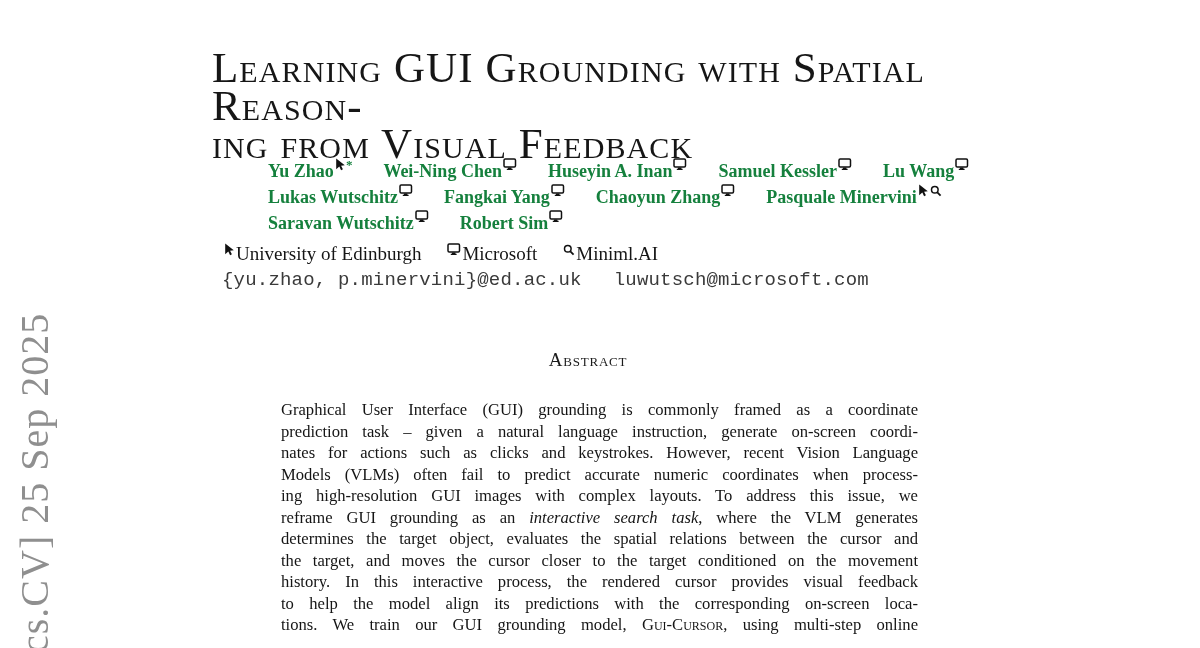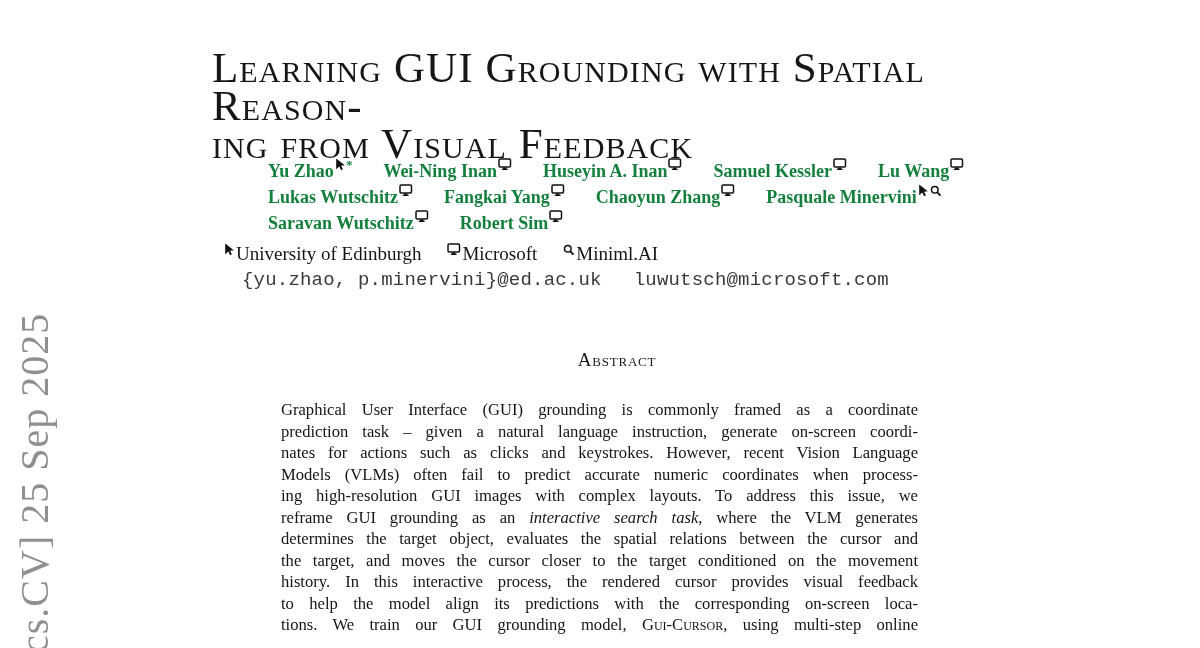--- a/index.html
+++ b/index.html
@@ -64,27 +64,26 @@
   .affil-icon { display: inline-block; position: relative; top: -4px; margin-right: 1px; }
 
   #emails-row {
     position: absolute;
     left: 222px; top: 269px;
     font-family: "Liberation Mono", monospace;
     font-size: 19px;
     letter-spacing: 0.2px;
     color: #3a3a3a;
     white-space: nowrap;
-    margin-left: 20px;
   }
   #emails-row .email-gap { display: inline-block; width: 32px; }
 
   #abstract-heading {
     position: absolute;
-    left: 299px; top: 349px;
+    left: 270px; top: 349px;
     width: 636px;
     text-align: center;
     font-size: 19px;
     font-variant: small-caps;
     letter-spacing: 0.8px;
     color: #1b1b1b;
   }
 
   #abstract-body {
     position: absolute;
@@ -115,21 +114,21 @@
   <h1 id="paper-title" style="margin:0; font-weight:normal;">
     <span class="t-line">Learning GUI Grounding with Spatial Reason-</span>
     <span class="t-line">ing from Visual Feedback</span>
   </h1>
 
   <div id="authors-block">
       <div class="author-row">
         <span class="author"><span>Yu Zhao</span><span class="sups"><span class="sup-icon"><svg width="11" height="13" viewBox="0 0 11 13">
                 <path d="M1.2 0.4 L1.2 11.2 L4.3 8.4 L6.1 12.2 L7.9 11.3 L6.1 7.7 L9.8 7.3 Z" fill="#111"></path>
               </svg></span><span class="sup-star">*</span></span></span>
-        <span class="author"><span>Wei-Ning Inan</span><span class="sups"><span class="sup-icon"><svg width="14" height="13" viewBox="0 0 14 13">
+        <span class="author"><span>Wei-Ning Chen</span><span class="sups"><span class="sup-icon"><svg width="14" height="13" viewBox="0 0 14 13">
                 <rect x="1" y="1" width="11.5" height="8" rx="1.2" fill="none" stroke="#111" stroke-width="1.5"></rect>
                 <path d="M5.2 9.4 h3 l0.4 1.3 h1 v1.3 h-5.8 v-1.3 h1 z" fill="#111"></path>
               </svg></span></span></span>
         <span class="author"><span>Huseyin A. Inan</span><span class="sups"><span class="sup-icon"><svg width="14" height="13" viewBox="0 0 14 13">
                 <rect x="1" y="1" width="11.5" height="8" rx="1.2" fill="none" stroke="#111" stroke-width="1.5"></rect>
                 <path d="M5.2 9.4 h3 l0.4 1.3 h1 v1.3 h-5.8 v-1.3 h1 z" fill="#111"></path>
               </svg></span></span></span>
         <span class="author"><span>Samuel Kessler</span><span class="sups"><span class="sup-icon"><svg width="14" height="13" viewBox="0 0 14 13">
                 <rect x="1" y="1" width="11.5" height="8" rx="1.2" fill="none" stroke="#111" stroke-width="1.5"></rect>
                 <path d="M5.2 9.4 h3 l0.4 1.3 h1 v1.3 h-5.8 v-1.3 h1 z" fill="#111"></path>

